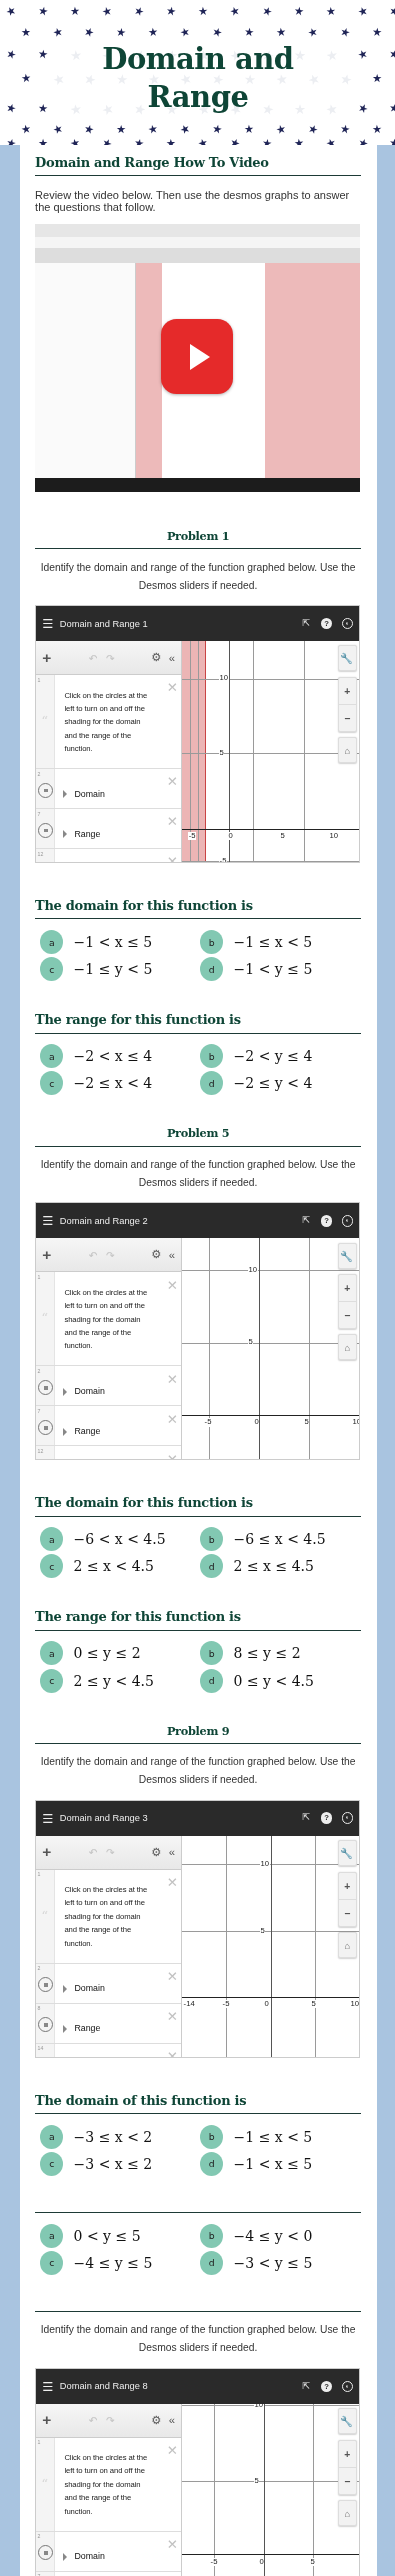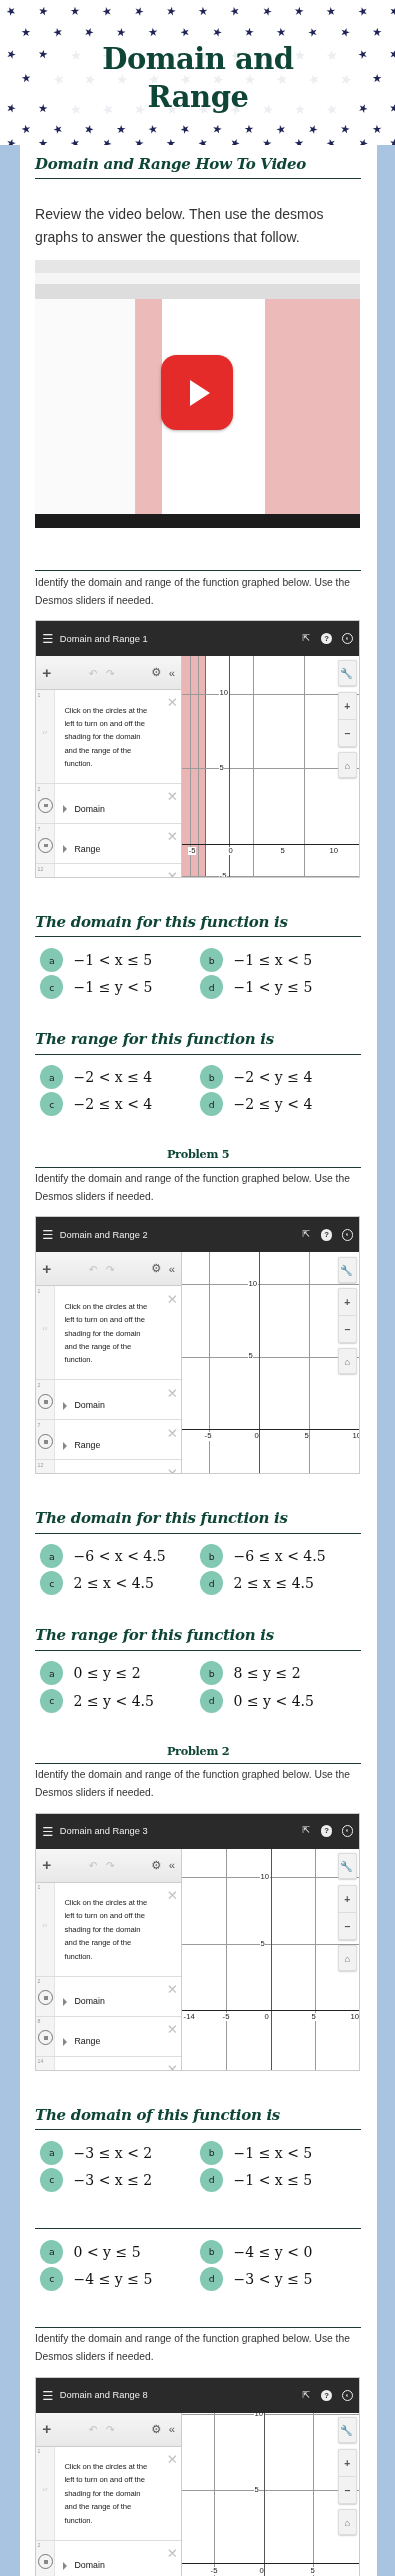--- a/index.html
+++ b/index.html
@@ -8,25 +8,25 @@
 
   
   .banner { position: relative; width: 396px; height: 145px; background: #fff; overflow: hidden; }
   .star { position: absolute; color: #1f2456; font-size: 11.3px; line-height: 1; font-family: "DejaVu Sans", sans-serif; }
   .star.faint { color: #eceef2; font-size: 13.4px; }
   .banner-title { position: absolute; left: 0; right: 0; top: 40px; text-align: center;
     font-family: "DejaVu Serif", serif; font-weight: 900; font-size: 29px; line-height: 38px; color: #0e4536; letter-spacing: -0.5px; }
 
   
   .card { position: relative; margin: 0 19.6px; background: #fff; width: 357px; padding: 0 15.5px 31px 15.5px; }
-  .section-h { font-family: "DejaVu Serif", serif; font-weight: 900; color: #0e4536; font-size: 15px; letter-spacing: -0.3px; font-style: italic; }
+  .section-h { font-family: "DejaVu Serif", serif; font-weight: 900; color: #0e4536; font-size: 13px; letter-spacing: -0.3px; }
   .rule { height: 0.5px; background: #1d3a36; margin-top: 5.2px; }
   .prob-title { font-family: "DejaVu Serif", serif; font-weight: 900; color: #0e4536; font-size: 11.3px; text-align: center; letter-spacing: -0.3px; }
-  .instr { font-family: "Liberation Sans", sans-serif; font-size: 10.3px; line-height: 18px; color: #333; text-align: left; margin-top: 3px; }
-  .intro { font-size: 14px; line-height: 23px; color: #333; margin-top: 24px; }
+  .instr { font-family: "Liberation Sans", sans-serif; font-size: 10.3px; line-height: 18px; color: #333; text-align: center; margin-top: 10px; }
+  .intro { font-size: 11px; line-height: 12px; color: #333; margin-top: 13px; }
 
   
   .video { position: relative; width: 325px; height: 268px; margin-top: 11.3px; background: #ddd; overflow: hidden; }
   .vid-tabs { height: 12.4px; background: #e6e6e6; }
   .vid-url { height: 12.4px; background: #f5f5f5; border-bottom: 0.5px solid #ddd; }
   .vid-top { height: 14.4px; background: #2a2a2a; color: #fff; font-size: 7.2px; display: flex; align-items: center; }
   .vid-top .t { padding-left: 10.3px; width: 118px; font-size: 4.6px; color: #ccc; }
   .vid-top .logo { flex: 1; text-align: center; font-size: 8.2px; color: #ddd; margin-right: 72px; }
   .vid-body { position: absolute; top: 39px; left: 0; right: 0; bottom: 14.4px; display: flex; }
   .vid-left { width: 101px; background: #fafafa; border-right: 0.5px solid #ccc; }
@@ -202,20 +202,21 @@
       </div>
       <div class="vid-task"></div>
       <div class="yt-play">
         <div class="yt-tri"></div>
       </div>
     </div>
   </div>
 
   <div id="problems">
   <section class="problem" style="padding-top: 37px;">
+    <h2 class="prob-title">Problem 1</h2>
     <div class="rule"></div>
     <p class="instr">Identify the domain and range of the function graphed below.  Use the Desmos sliders if needed.</p>
 
     <div class="desmos">
       <div class="d-top">
         <span class="d-menu">☰</span>
         <span class="d-title">Domain and Range 1</span>
         <span class="d-ic">⇱</span>
         <span class="d-ic circle">?</span>
         <span class="d-ic globe">◐</span>
@@ -482,21 +483,21 @@
 
   <div class="opt">
     <span class="bubble">d</span>
     <span class="opt-txt">0 ≤ y &lt; 4.5</span>
   </div>
 </div>
     </div>
   </section>
 
   <section class="problem" style="padding-top:31px;">
-    <h2 class="prob-title">Problem 2</h2>
+    <h2 class="prob-title">Problem 9</h2>
     <div class="rule"></div>
     <p class="instr">Identify the domain and range of the function graphed below.  Use the Desmos sliders if needed.</p>
 
     <div class="desmos">
       <div class="d-top">
         <span class="d-menu">☰</span>
         <span class="d-title">Domain and Range 3</span>
         <span class="d-ic">⇱</span>
         <span class="d-ic circle">?</span>
         <span class="d-ic globe">◐</span>

